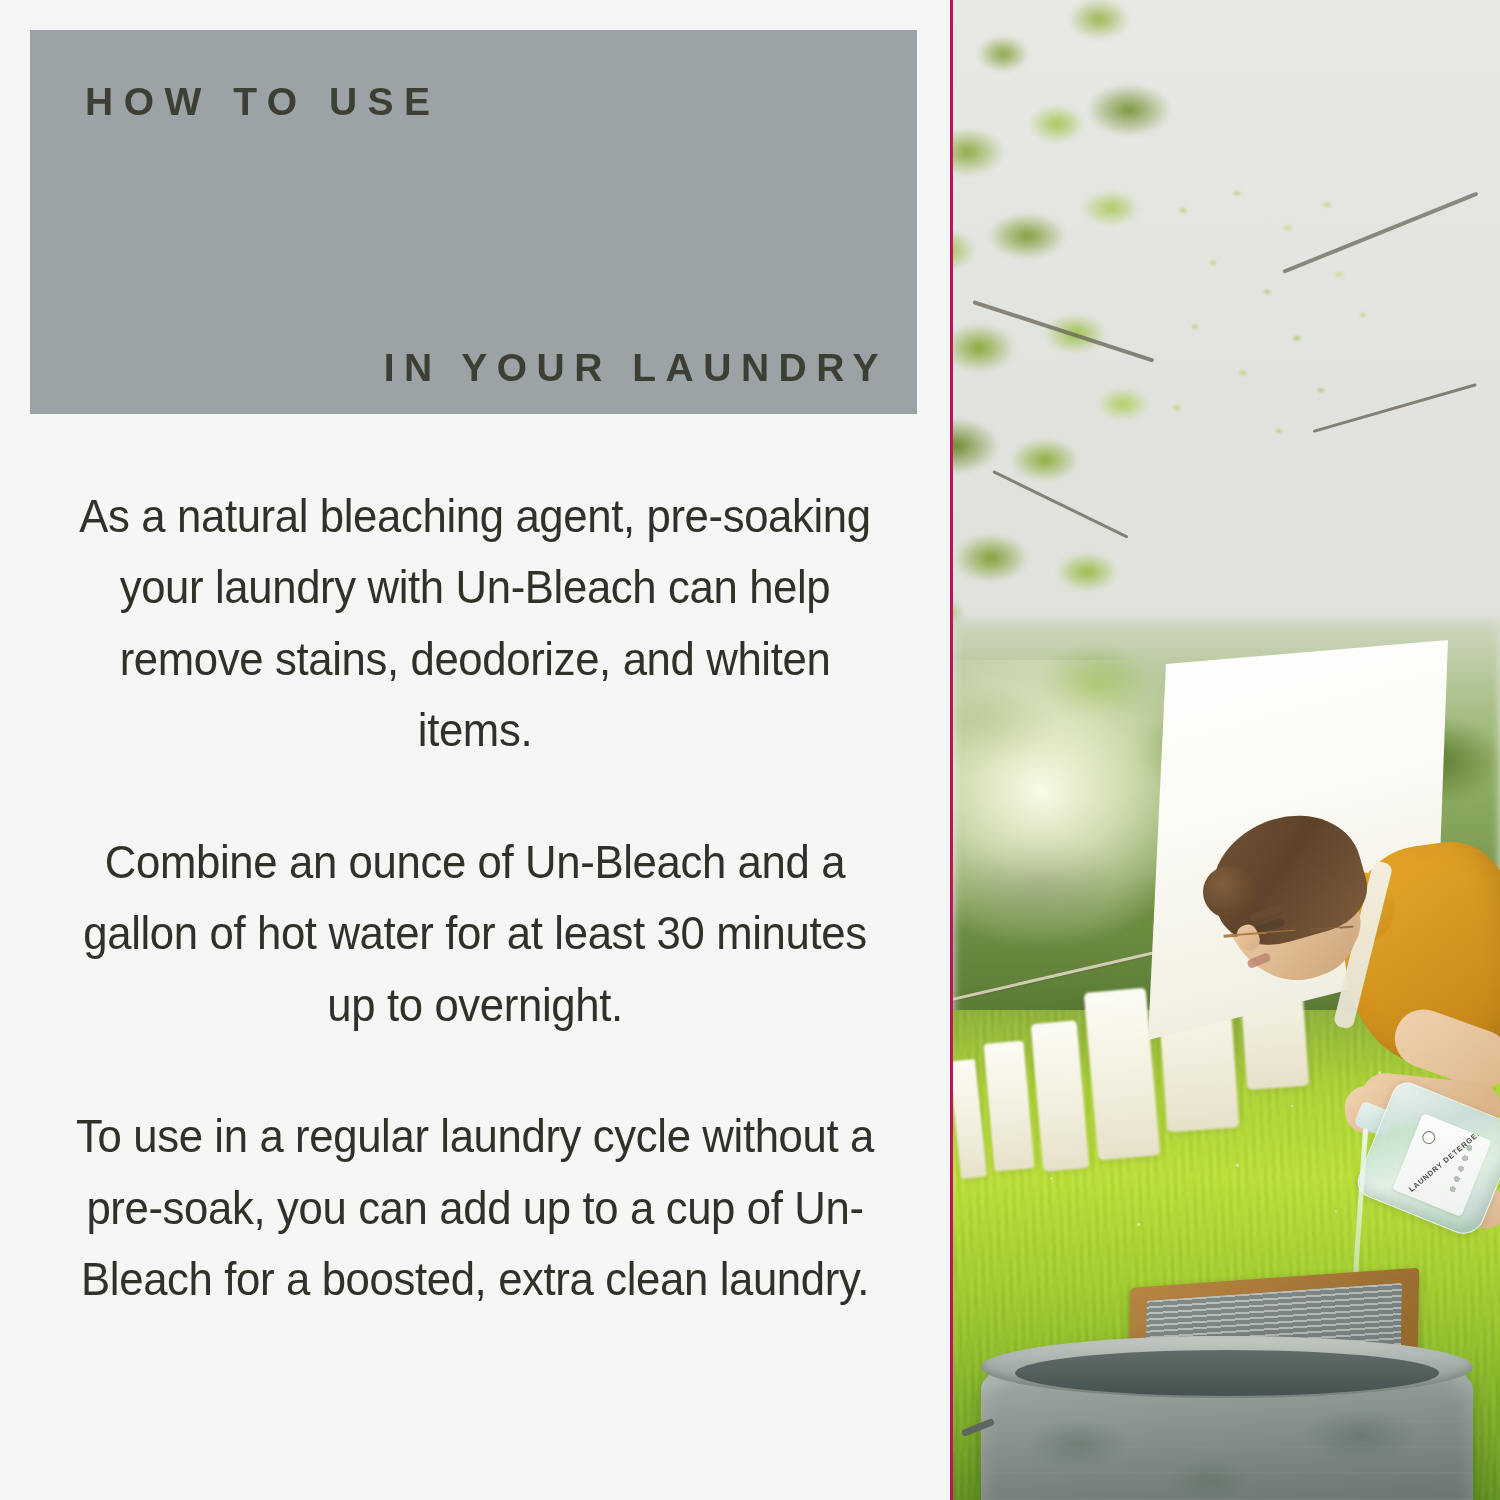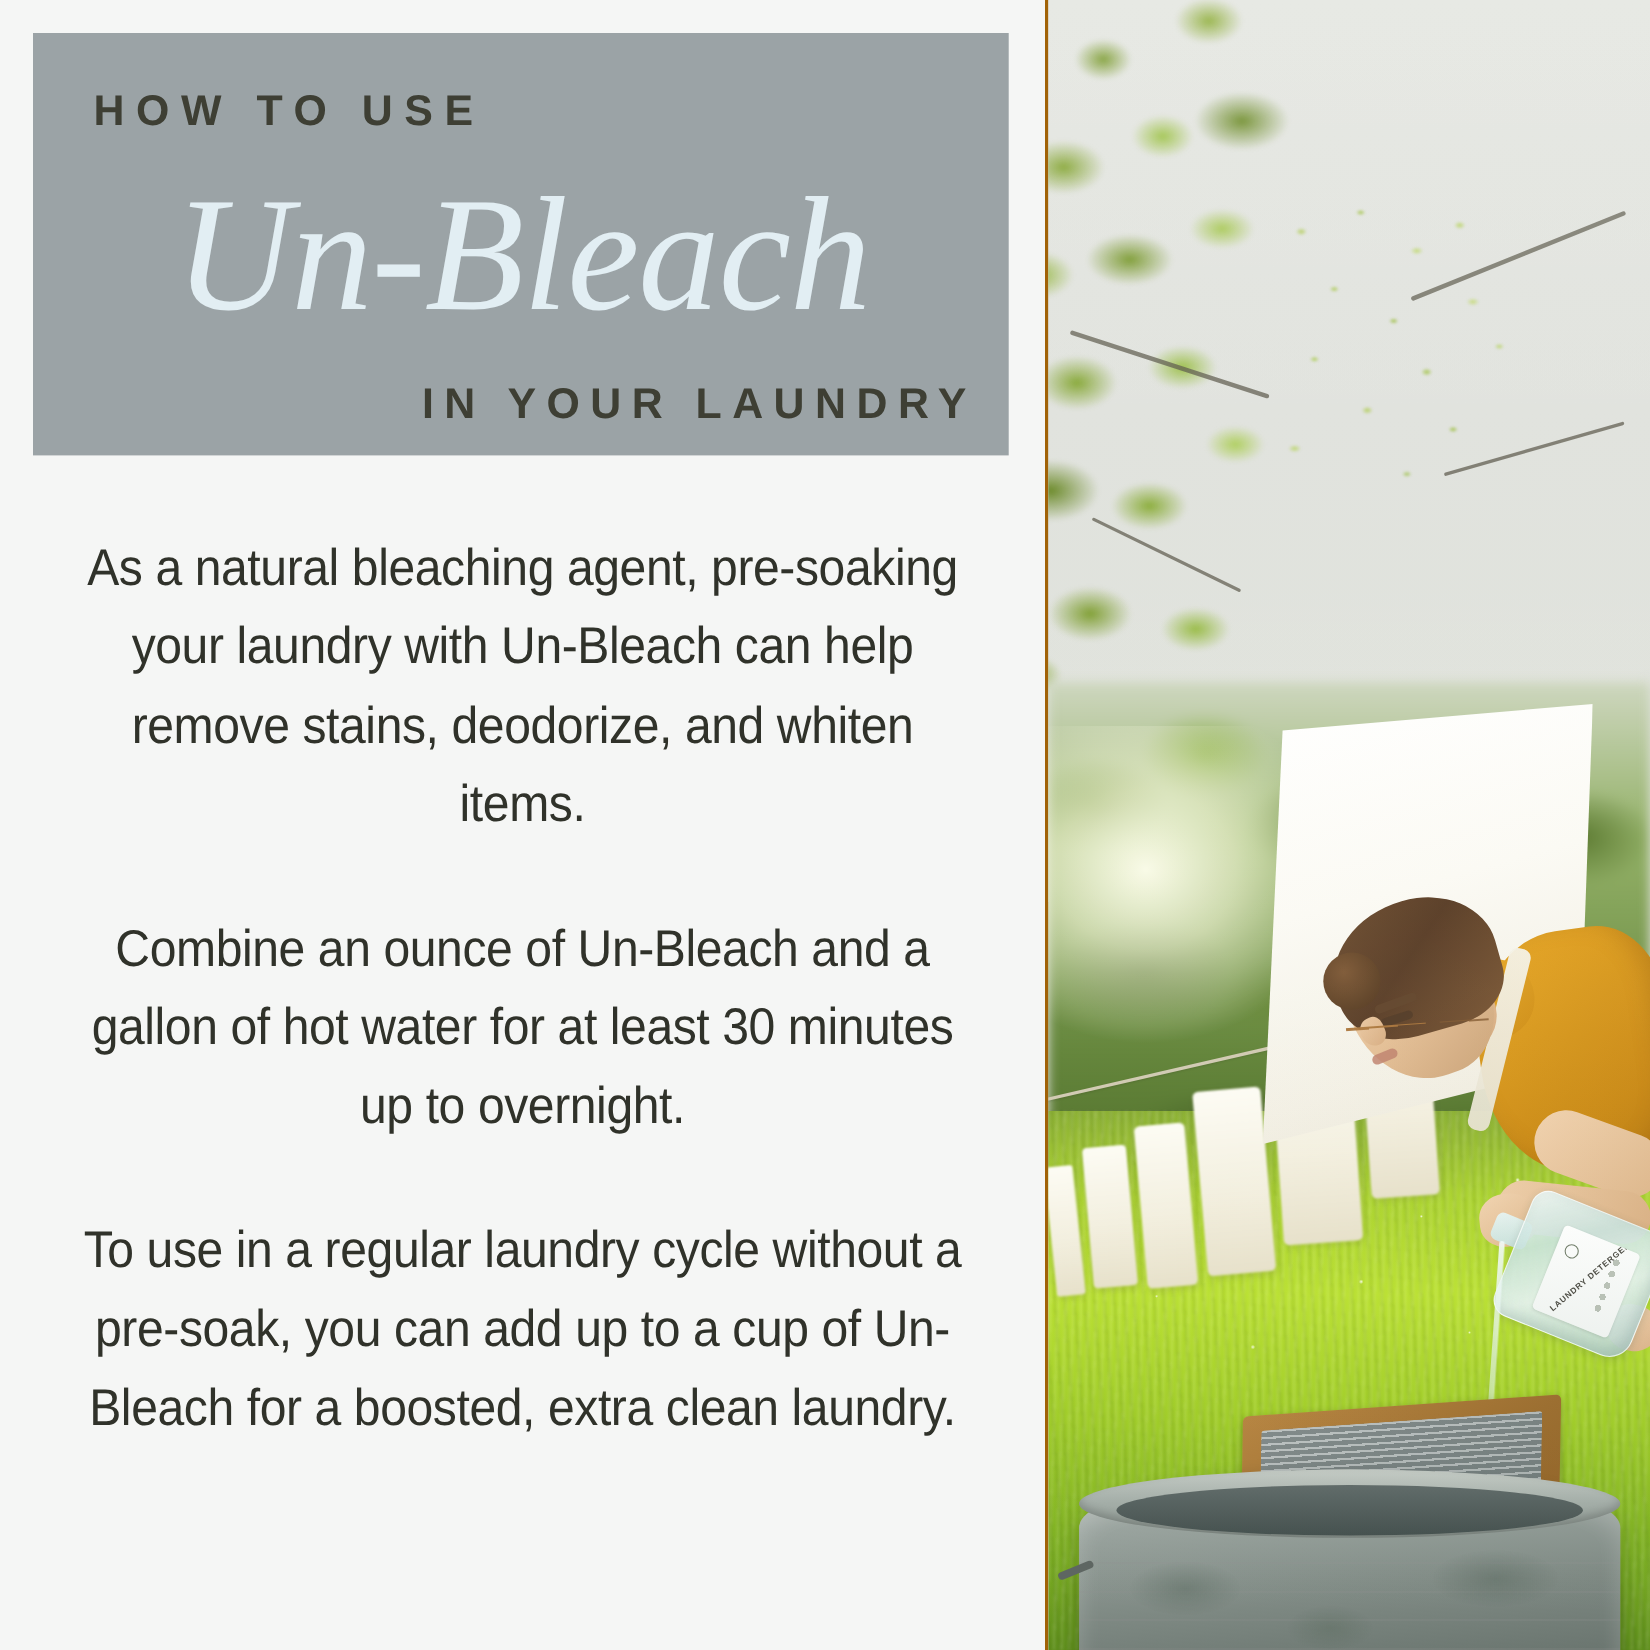--- a/index.html
+++ b/index.html
@@ -5,21 +5,21 @@
   * { margin:0; padding:0; box-sizing:border-box; }
   html, body {
     width:1500px; height:1500px;
     background:#f5f6f5;
     font-family:"Liberation Sans", sans-serif;
     overflow:hidden;
   }
   .page {
     position:relative;
     width:1500px; height:1500px;
-    background:#a16207;
+    background:#be185d;
   }
 
   
   .left-col {
     position:absolute; left:0; top:0;
     width:950px; height:1500px;
     background:#f5f6f5;
   }
 
   
@@ -460,21 +460,20 @@
 </style>
 </head>
 <body>
 
 <div class="page">
 
   <div class="left-col">
 
     <div class="header-box">
       <div class="eyebrow">HOW TO USE</div>
-      <div class="script-title">Un-Bleach</div>
       <div class="subhead">IN YOUR LAUNDRY</div>
     </div>
 
     <div class="body-copy">
       <p class="para">As a natural bleaching agent, pre-soaking your laundry with Un-Bleach can help remove stains, deodorize, and whiten items.</p>
       <p class="para">Combine an ounce of Un-Bleach and a gallon of hot water for at least 30 minutes up to overnight.</p>
       <p class="para">To use in a regular laundry cycle without a pre-soak, you can add up to a cup of Un-Bleach for a boosted, extra clean laundry.</p>
     </div>
 
   </div>

